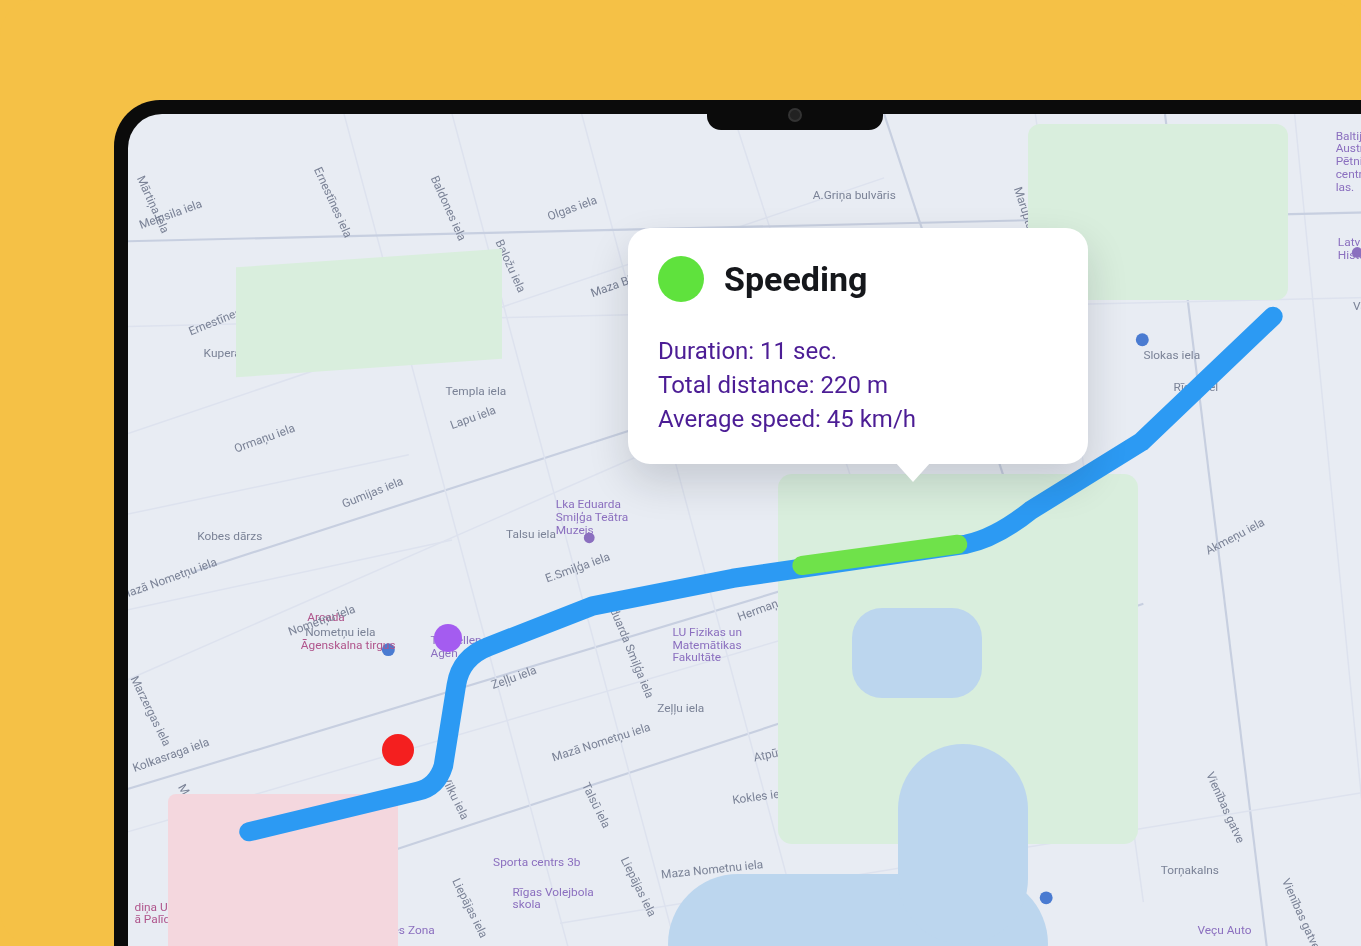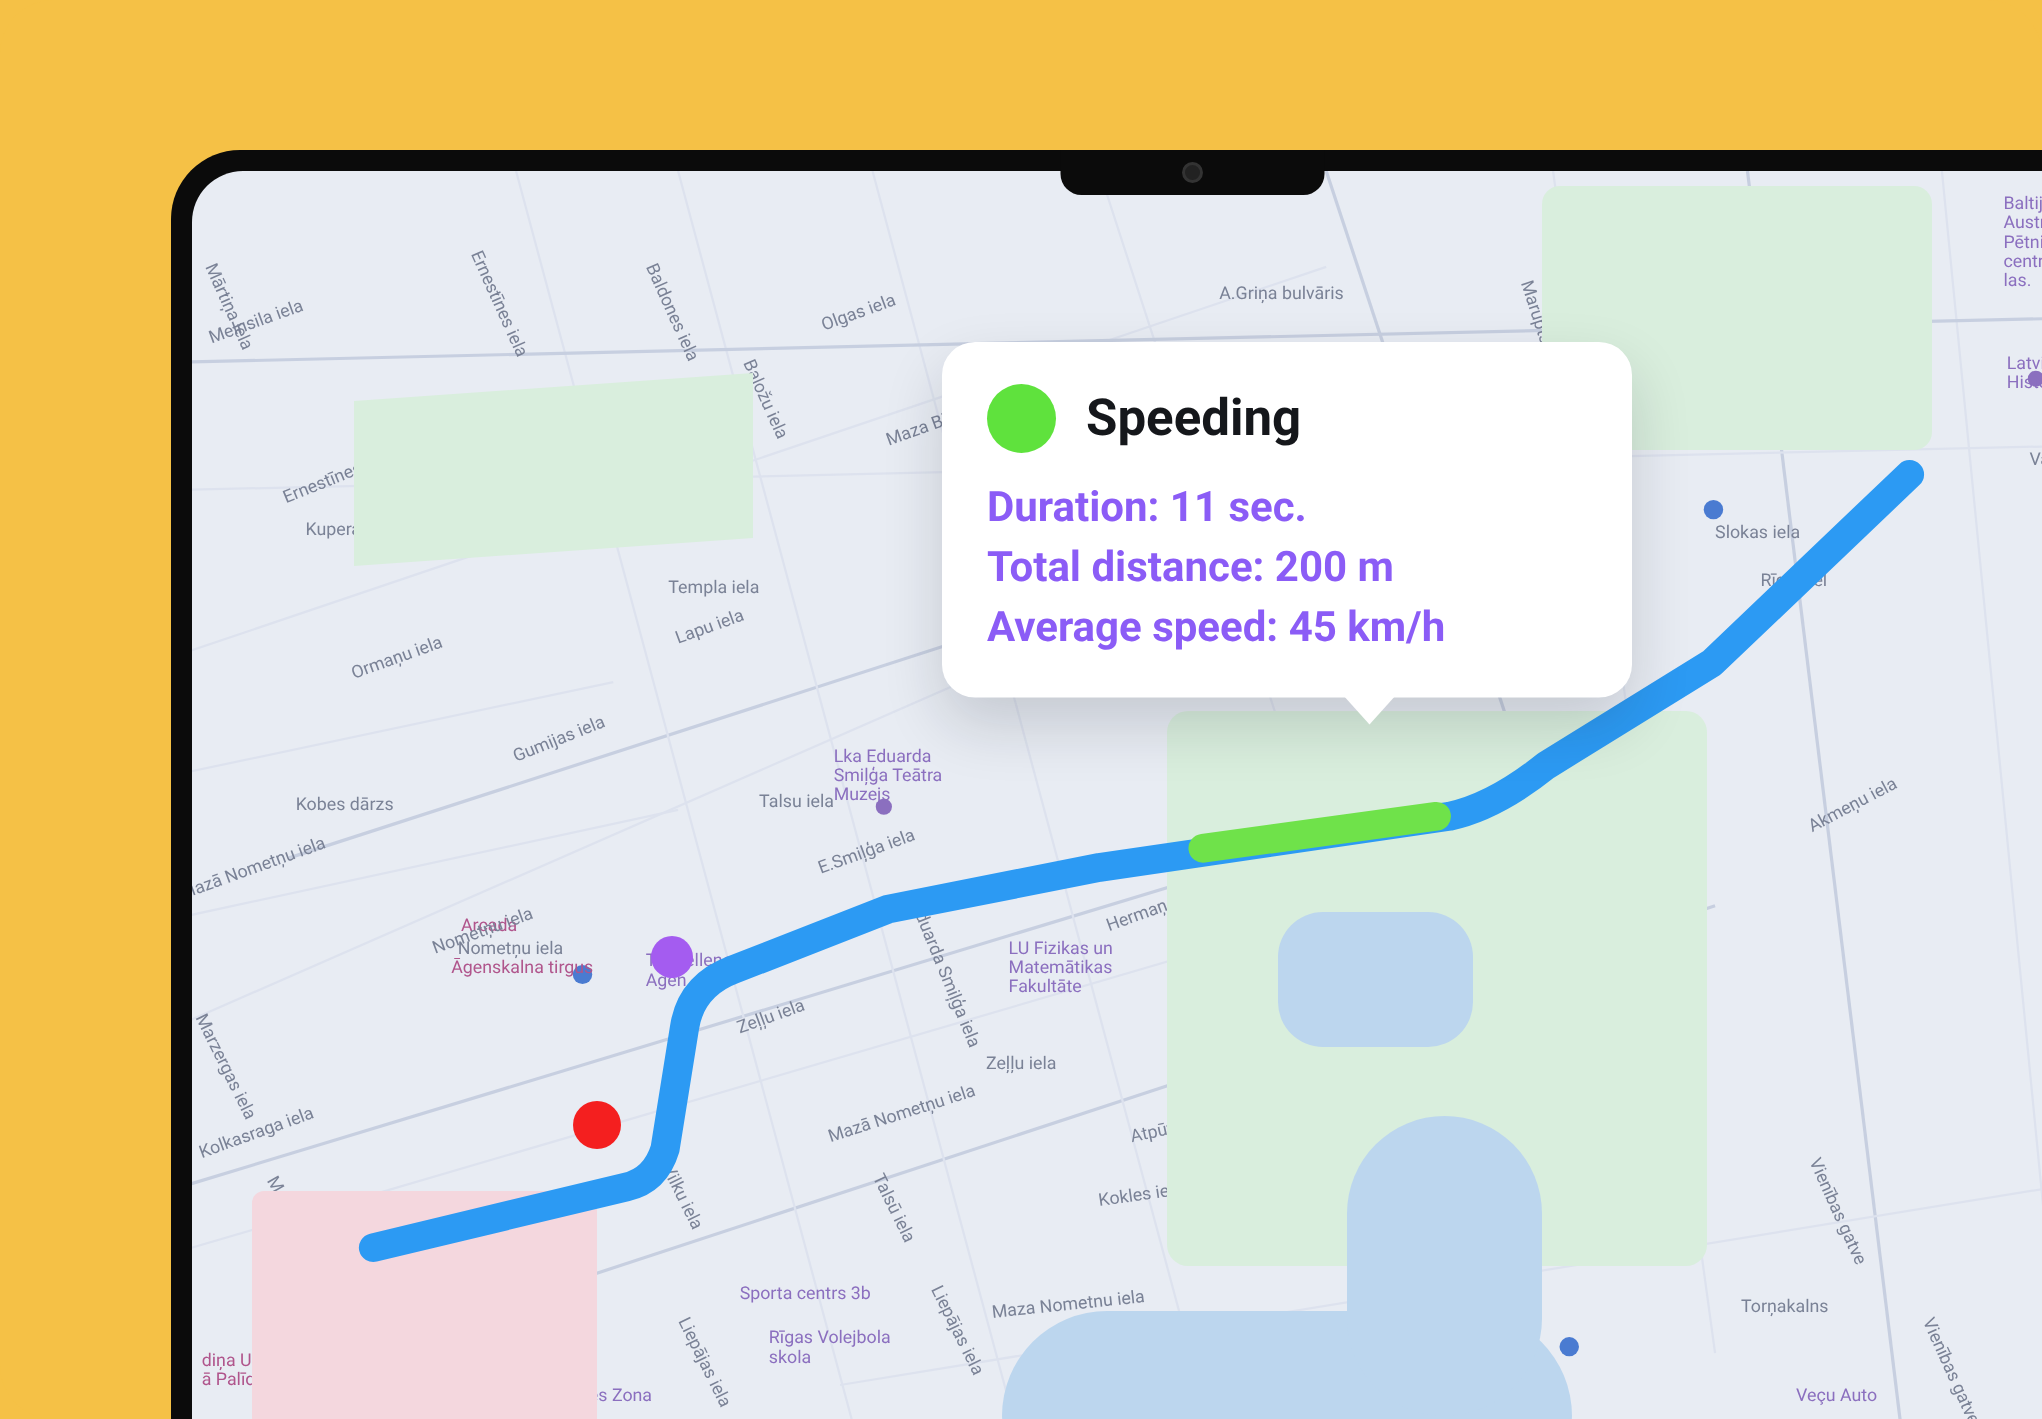--- a/index.html
+++ b/index.html
@@ -37,24 +37,24 @@
   .route path.blue{stroke:#2c9af3;stroke-width:18;fill:none;stroke-linecap:round;stroke-linejoin:round;}
   .route path.green{stroke:#6fe24a;stroke-width:18;fill:none;stroke-linecap:round;}
   .marker{position:absolute;border-radius:50%;}
   .m-red{width:32px;height:32px;background:#f41f1f;}
   .m-purple{width:28px;height:28px;background:#a45cf0;}
   .m-orange{width:30px;height:30px;background:#ff9a1e;}
 
   
   .popup{position:absolute;left:500px;top:114px;width:400px;background:#ffffff;border-radius:22px;box-shadow:0 18px 40px rgba(16,24,40,.16);padding:28px 30px 28px 30px;z-index:40;}
   .popup::after{content:"";position:absolute;left:62%;bottom:-18px;transform:translateX(-50%);width:0;height:0;border-left:18px solid transparent;border-right:18px solid transparent;border-top:20px solid #ffffff;}
-  .popup-header{display:flex;align-items:center;gap:20px;margin-bottom:16px;}
+  .popup-header{display:flex;align-items:center;gap:20px;margin-bottom:32px;}
   .popup-dot{width:46px;height:46px;background:#5fe23d;border-radius:50%;}
   .popup-title{font-size:34px;font-weight:700;color:#15171b;}
-  .popup-line{font-size:28px;font-weight:700;color:#8b5cf6;line-height:1.42;}
+  .popup-line{font-size:24px;font-weight:400;color:#4c1d95;line-height:1.42;}
 </style>
 </head>
 <body>
 
 <div class="card">
   <div class="laptop">
     <div class="notch"></div>
     <div class="screen">
       <div class="map">
         
@@ -184,20 +184,20 @@
         <div class="marker m-purple" style="left:306px;top:510px"></div>
         <div class="marker m-orange" style="left:923px;top:298px"></div>
 
         
         <div class="popup">
           <div class="popup-header">
             <div class="popup-dot"></div>
             <div class="popup-title">Speeding</div>
           </div>
           <div class="popup-line">Duration: 11 sec.</div>
-          <div class="popup-line">Total distance: 200 m</div>
+          <div class="popup-line">Total distance: 220 m</div>
           <div class="popup-line">Average speed: 45 km/h</div>
         </div>
 
       </div>
     </div>
   </div>
 </div>
 
 </body></html>

